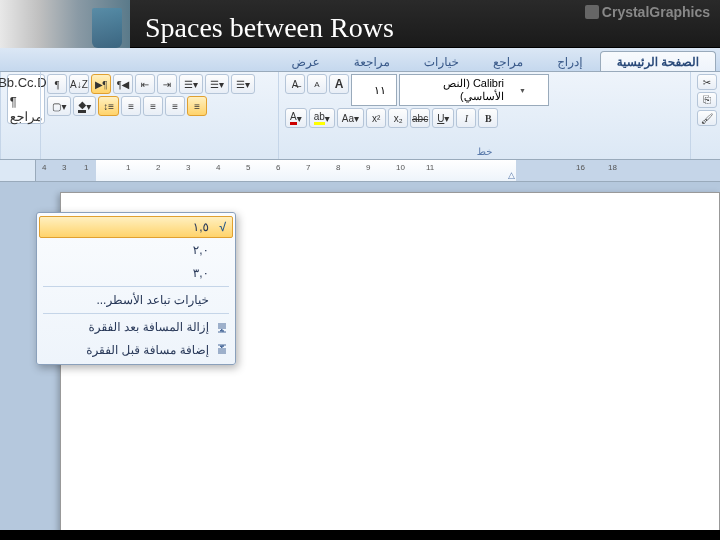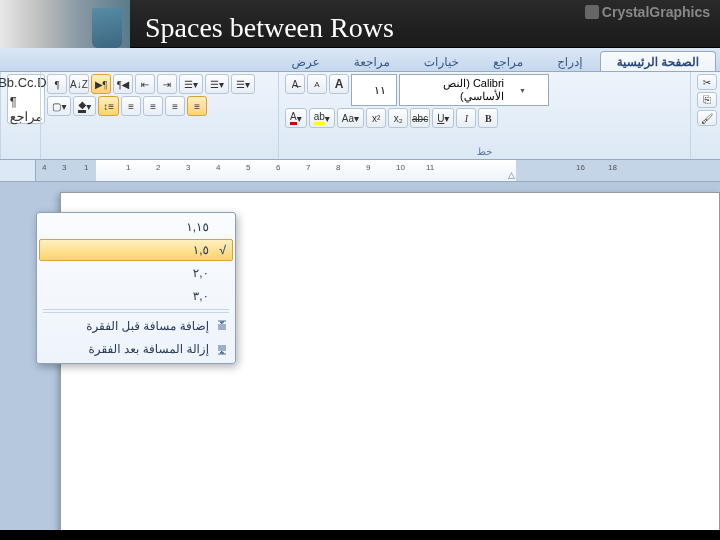--- a/index.html
+++ b/index.html
@@ -219,40 +219,40 @@
       <span class="tick" style="left:572px">18</span>
       <span style="position:absolute;left:472px;top:10px;font-size:9px;color:#5a7aaa">△</span>
     </div>
   </div>
 
   <div class="doc-area">
     <div class="page"></div>
   </div>
 
   <div class="spacing-menu">
-    <div class="menu-item"><span>١,١٥</span></div>
     <div class="menu-item hover">
       <span class="check">√</span>
       <span>١,٥</span>
     </div>
     <div class="menu-item"><span>٢,٠</span></div>
     <div class="menu-item"><span>٣,٠</span></div>
     <div class="menu-sep"></div>
+    <div class="menu-item"><span>خيارات تباعد الأسطر...</span></div>
     <div class="menu-sep"></div>
+    <div class="menu-item">
+      <span class="mi-icon">
+          <svg viewBox="0 0 14 14">
+            <path d="M3 4h8M3 6h8M3 8h8M3 12h8M7 11v-2l-2 2h4z" stroke="#4a6a9a" stroke-width="1" fill="#4a6a9a"></path>
+          </svg>
+        </span>
+      <span>إزالة المسافة بعد الفقرة</span>
+    </div>
     <div class="menu-item">
       <span class="mi-icon">
           <svg viewBox="0 0 14 14">
             <path d="M3 2h8M3 6h8M3 8h8M3 10h8M7 3v2l-2-2h4z" stroke="#4a6a9a" stroke-width="1" fill="#4a6a9a"></path>
           </svg>
         </span>
       <span>إضافة مسافة قبل الفقرة</span>
     </div>
-    <div class="menu-item">
-      <span class="mi-icon">
-          <svg viewBox="0 0 14 14">
-            <path d="M3 4h8M3 6h8M3 8h8M3 12h8M7 11v-2l-2 2h4z" stroke="#4a6a9a" stroke-width="1" fill="#4a6a9a"></path>
-          </svg>
-        </span>
-      <span>إزالة المسافة بعد الفقرة</span>
-    </div>
   </div>
 
 </div>
 
 </body></html>

